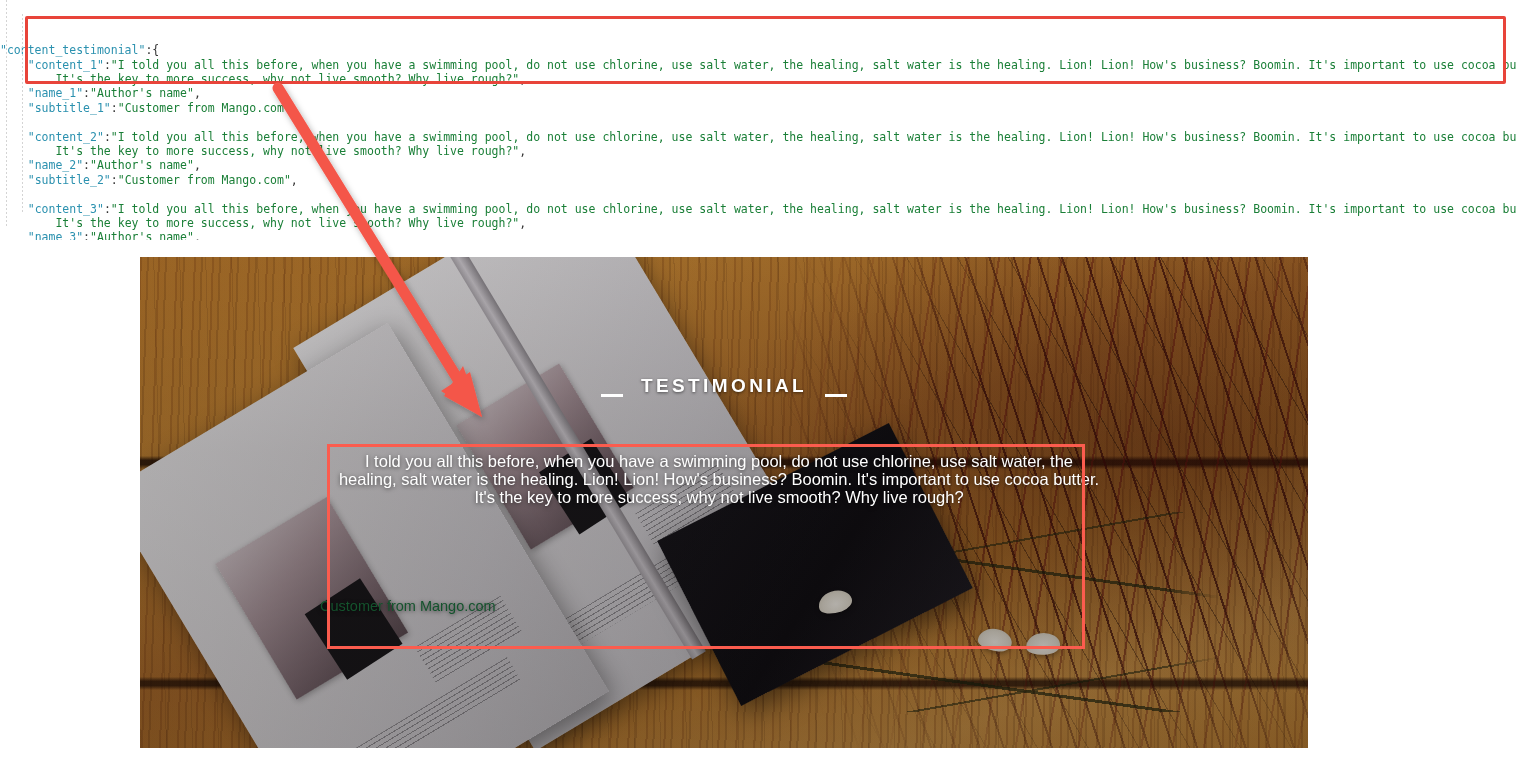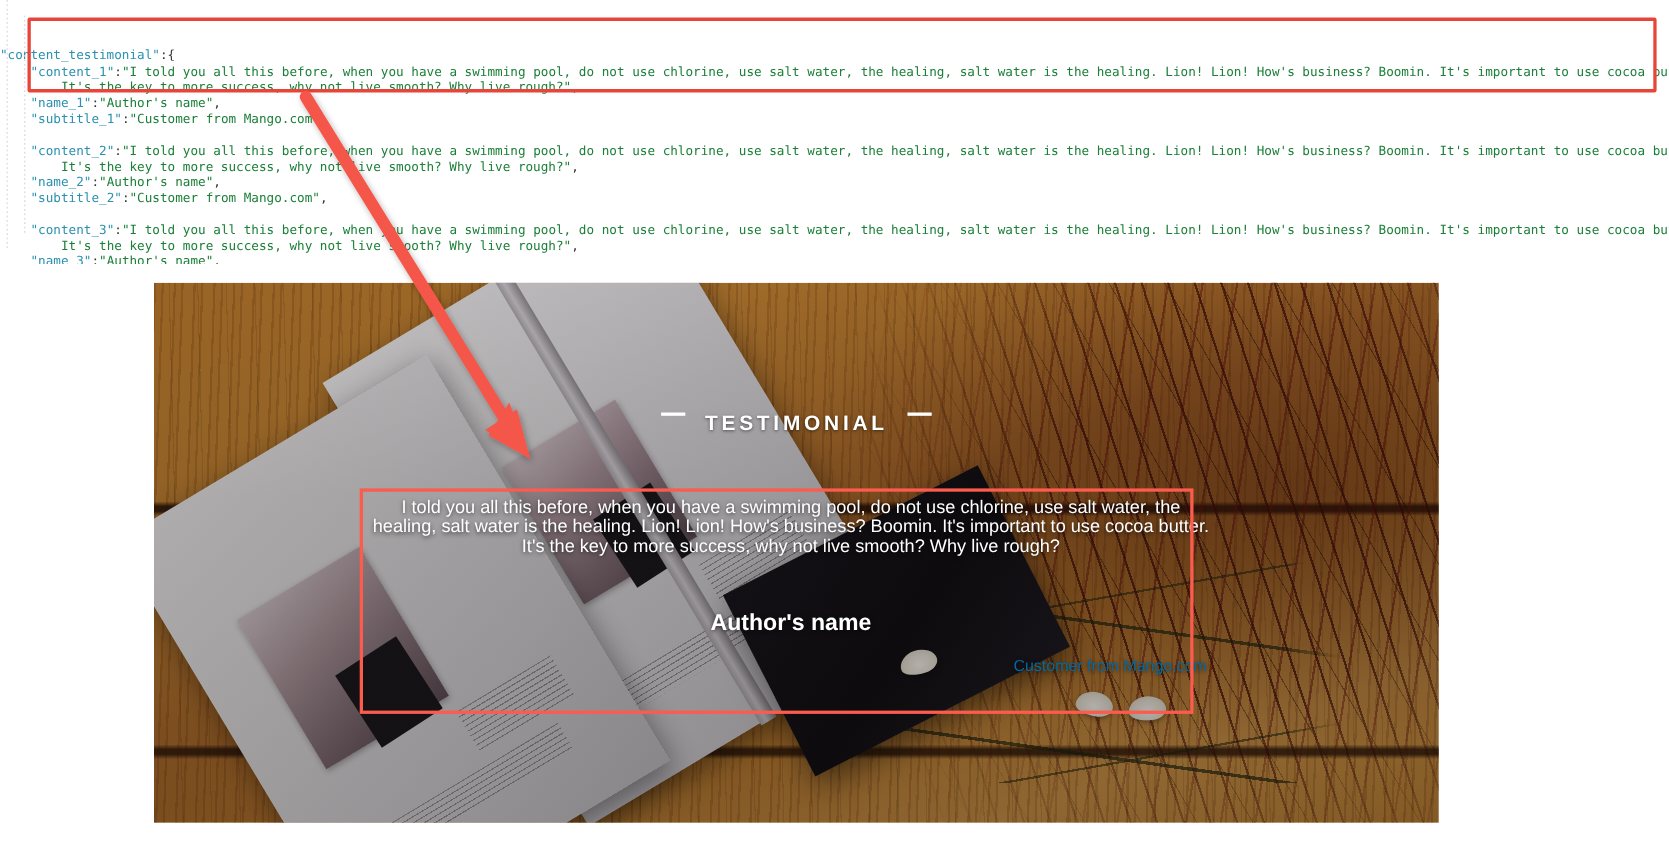--- a/index.html
+++ b/index.html
@@ -198,21 +198,21 @@
     position: absolute; inset: 0;
     background: linear-gradient(to bottom, rgba(10,6,4,0.18) 0%, rgba(10,6,4,0.26) 40%, rgba(10,6,4,0.30) 100%);
   }
 
   
   #testimonial-heading {
     position: absolute;
     left: 0; right: 0;
     top: 118px;
     display: flex;
-    align-items: flex-start;
+    align-items: flex-end;
     justify-content: center;
     gap: 18px;
     color: #ffffff;
   }
   .head-dash {
     display: block;
     width: 22px; height: 3px;
     background: #ffffff;
   }
   #testimonial-heading .head-text {
@@ -242,25 +242,25 @@
     width: 764px;
     text-align: center;
     color: #ffffff;
     font-size: 21px;
     font-weight: 700;
     font-family: "Liberation Sans", sans-serif;
     text-shadow: 0 1px 4px rgba(0,0,0,0.6);
   }
   #testimonial-subtitle {
     position: absolute;
-    left: 193px;
+    left: 180px;
     top: 341px;
     width: 764px;
-    text-align: right;
-    color: #0369a1;
+    text-align: left;
+    color: #14532d;
     font-size: 14.5px;
     font-family: "Liberation Sans", sans-serif;
     text-shadow: 0 1px 4px rgba(0,0,0,0.6);
   }
 
   
   #photo-highlight {
     position: absolute;
     left: 327px;
     top: 444px;
@@ -315,21 +315,20 @@
 
     <div id="photo-scrim"></div>
 
     <div id="testimonial-heading">
       <span class="head-dash"></span>
       <span class="head-text">TESTIMONIAL</span>
       <span class="head-dash"></span>
     </div>
 
     <div id="testimonial-body">I told you all this before, when you have a swimming pool, do not use chlorine, use salt water, the healing, salt water is the healing. Lion! Lion! How's business? Boomin. It's important to use cocoa butter. It's the key to more success, why not live smooth? Why live rough?</div>
-    <div id="testimonial-author">Author's name</div>
     <div id="testimonial-subtitle">Customer from Mango.com</div>
   </div>
 
   <div id="photo-highlight"></div>
 
   <svg id="arrow-layer" viewBox="0 0 1517 769">
     <defs>
       <filter id="arrow-shadow" x="-30%" y="-30%" width="180%" height="180%">
         <feDropShadow dx="2" dy="3" stdDeviation="3" flood-color="#000" flood-opacity="0.30"></feDropShadow>
       </filter>

